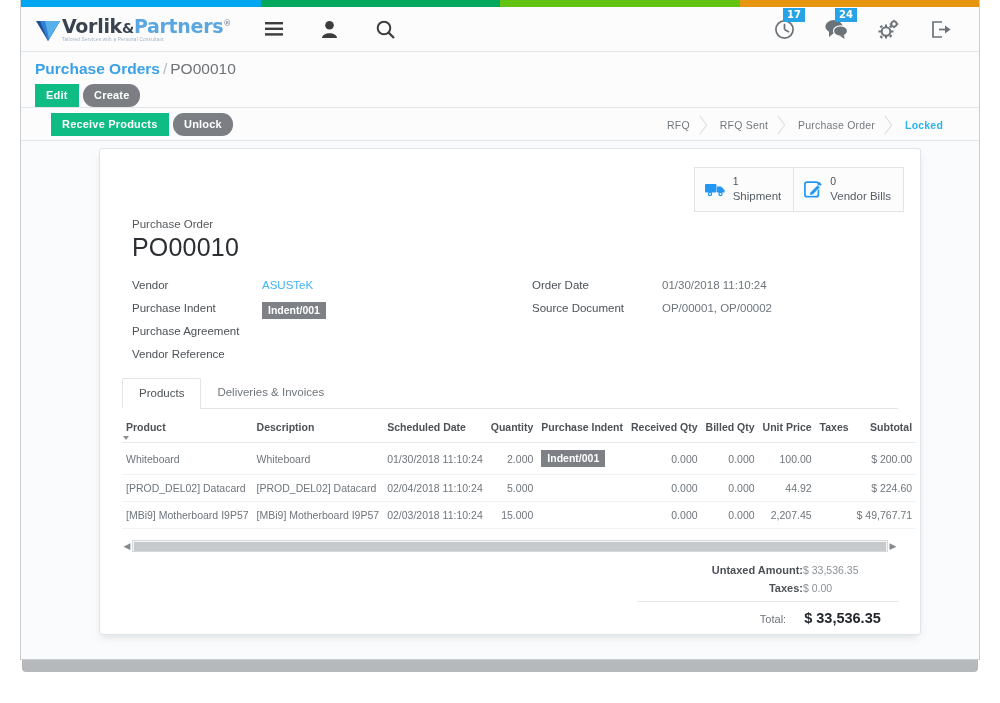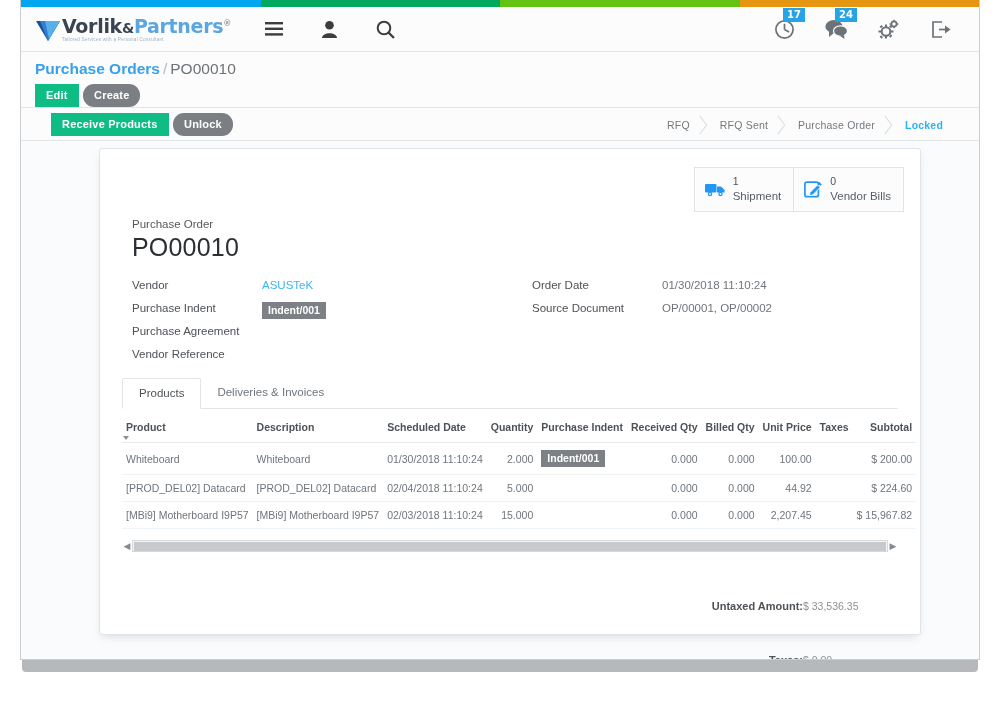--- a/index.html
+++ b/index.html
@@ -227,21 +227,21 @@
   #hscroll .sb-ar { font-size: 9px; color: #84898e; width: 10px; text-align:center;}
   #hscroll .sb-track {
     flex: 1; height: 12px; background: #f4f5f6; border: 1px solid #d6d9db;
     display: flex; align-items: center; padding: 0 1px;
   }
   #hscroll .sb-thumb { height: 9px; width: 100%; background: #c7cacc; }
 
   
   #totals { position: absolute; right: 22px; top: 412px; width: 260px; }
   .trow { display: flex; justify-content: flex-end; align-items: baseline; padding: 3px 0; }
-  .tlbl { font-size: 11px; color: #4d5257; font-weight: bold; text-align: right; width: 150px; margin-top: 36px; }
+  .tlbl { font-size: 11px; color: #4d5257; font-weight: bold; text-align: right; width: 150px; }
   .tval { font-size: 10.5px; color: #8b9197; text-align: left; width: 95px; }
   .trow.total { border-top: 1px solid #e4e7e9; margin-top: 4px; padding-top: 8px; gap: 18px; }
   .trow.total .tlbl { color: #6f757b; font-weight: normal; }
   .trow.total .tval { font-size: 14.5px; color: #23272b; font-weight: bold; }
 </style>
 </head>
 <body>
 
 <div id="shell">
 
@@ -508,21 +508,21 @@
         <tr>
           <td class="ta-l">[MBi9] Motherboard I9P57</td>
           <td class="ta-l">[MBi9] Motherboard I9P57</td>
           <td class="ta-l">02/03/2018 11:10:24</td>
           <td class="ta-r">15.000</td>
           <td class="ta-l"></td>
           <td class="ta-r">0.000</td>
           <td class="ta-r">0.000</td>
           <td class="ta-r">2,207.45</td>
           <td class="ta-l"></td>
-          <td class="ta-r">$ 15,967.82</td>
+          <td class="ta-r">$ 49,767.71</td>
         </tr>
       </tbody>
     </table>
 
     <div id="hscroll">
       <span class="sb-ar">◀</span>
       <span class="sb-track">
         <span class="sb-thumb"></span>
       </span>
       <span class="sb-ar">▶</span>

